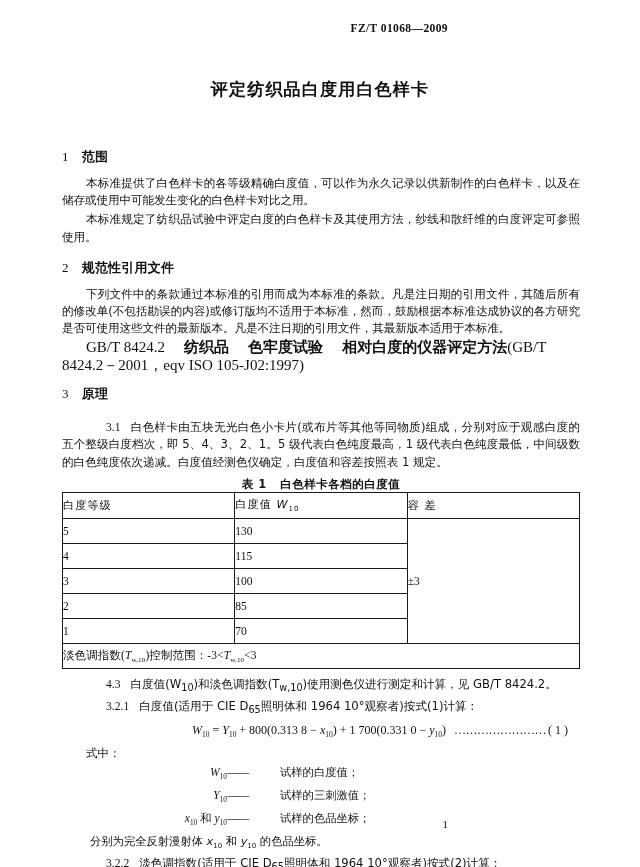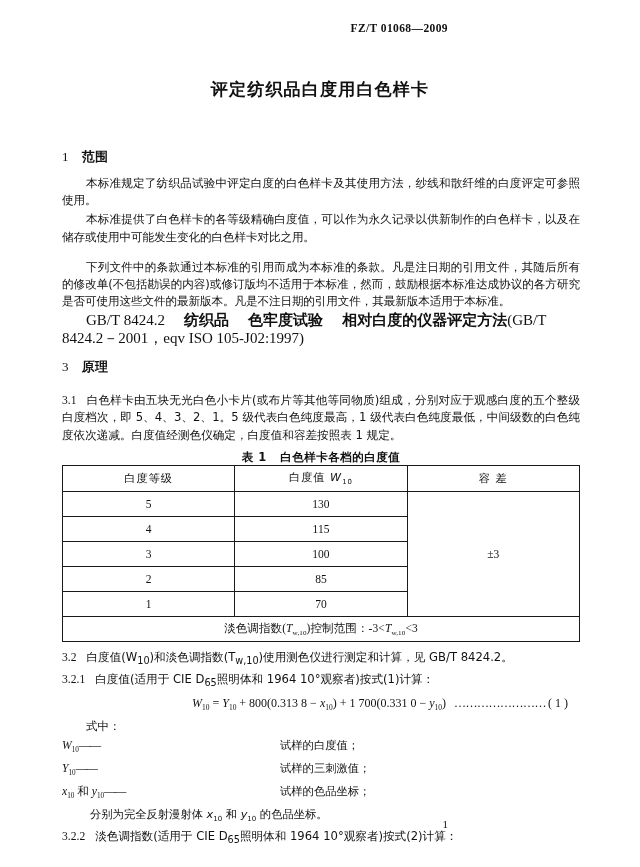--- a/index.html
+++ b/index.html
@@ -93,40 +93,41 @@
   .clause {
     margin: 0 0 1px 0;
     font-size: 11.6px;
     line-height: 17.4px;
     text-align: justify;
     font-family: "DejaVu Sans", sans-serif;
   }
   .clause .cnum {
     font-family: "Liberation Serif", serif;
     margin-right: 10px;
+    margin-left: 44px;
   }
 
   
   .tbl-cap {
     text-align: center;
     font-size: 11.5px;
     font-weight: bold;
     font-family: "DejaVu Sans", sans-serif;
     margin: 6px 0 0 0;
     letter-spacing: 0.5px;
   }
   table.t1 {
     border-collapse: collapse;
     width: 518px;
     table-layout: fixed;
     font-family: "DejaVu Sans", sans-serif;
   }
   table.t1 th, table.t1 td {
     border: 0.8px solid #1a1a1a;
-    text-align: center;
+    text-align: left;
     font-weight: normal;
     font-size: 11px;
     padding: 0;
   }
   table.t1 th {
     height: 25px;
     font-size: 11.2px;
     letter-spacing: 1px;
   }
   table.t1 td {
@@ -176,21 +177,21 @@
   }
   .deflist {
     margin: 0;
     font-family: "Liberation Serif", serif;
     font-size: 11.6px;
     line-height: 18.4px;
   }
   .defrow { display: flex; }
   .defsym {
     width: 186px;
-    text-align: left;
+    text-align: right;
     padding-right: 4px;
     white-space: nowrap;
   }
   .defsym sub { font-size: 0.62em; }
   .deftxt {
     font-family: "DejaVu Sans", sans-serif;
     font-size: 11.3px;
     white-space: nowrap;
     margin-left: 28px;
   }
@@ -213,25 +214,28 @@
 
   <div class="hdr">FZ/T 01068—2009</div>
 
   <div class="doc-title">评定纺织品白度用白色样卡</div>
 
   <div class="body">
 
     <div class="sec-head">
       <span class="num">1</span><span>范围</span>
     </div>
+    <p class="para indent">本标准提供了白色样卡的各等级精确白度值，可以作为永久记录以供新制作的白色样卡，以及在储存或使用中可能发生变化的白色样卡对比之用。</p>
     <p class="para indent">本标准规定了纺织品试验中评定白度的白色样卡及其使用方法，纱线和散纤维的白度评定可参照使用。</p>
-    <p class="para indent">本标准提供了白色样卡的各等级精确白度值，可以作为永久记录以供新制作的白色样卡，以及在储存或使用中可能发生变化的白色样卡对比之用。</p>
 
     <div class="gap"></div>
 
+    <div class="sec-head">
+      <span class="num">2</span><span>规范性引用文件</span>
+    </div>
     <p class="para indent">下列文件中的条款通过本标准的引用而成为本标准的条款。凡是注日期的引用文件，其随后所有的修改单(不包括勘误的内容)或修订版均不适用于本标准，然而，鼓励根据本标准达成协议的各方研究是否可使用这些文件的最新版本。凡是不注日期的引用文件，其最新版本适用于本标准。</p>
     <p class="ref-line">
       <span class="serif">GB/T 8424.2</span>&nbsp;&nbsp;&nbsp;
       <span class="b">纺织品</span>&nbsp;&nbsp;&nbsp;
       <span class="b">色牢度试验</span>&nbsp;&nbsp;&nbsp;
       <span class="b">相对白度的仪器评定方法</span><span class="serif">(GB/T 8424.2－2001，eqv ISO 105-J02:1997)</span>
     </p>
 
     <div class="gap"></div>
 
@@ -281,21 +285,21 @@
         </tr>
         <tr>
           <td class="note" colspan="3"><span>淡色调指数(</span><i>T</i><sub>w,10</sub><span>)控制范围：-3&lt;</span><i>T</i><sub>w,10</sub><span>&lt;3</span></td>
         </tr>
       </tbody>
     </table>
 
     <div class="gap-s"></div>
 
     <p class="clause">
-      <span class="cnum">3.2</span><span>白度值(W</span><sub>10</sub><span>)和淡色调指数(T</span><sub>w,10</sub><span>)使用测色仪进行测定和计算，见 GB/T 8424.2。</span>
+      <span class="cnum">4.3</span><span>白度值(W</span><sub>10</sub><span>)和淡色调指数(T</span><sub>w,10</sub><span>)使用测色仪进行测定和计算，见 GB/T 8424.2。</span>
     </p>
 
     <p class="clause">
       <span class="cnum">3.2.1</span><span>白度值(适用于 CIE D</span><sub>65</sub><span>照明体和 1964 10°观察者)按式(1)计算：</span>
     </p>
 
     <div class="formula-row">
       <span class="formula"><i>W</i><sub>10</sub>
         <span>=&nbsp;<i>Y</i><sub>10</sub> + 800(0.313 8 − <i>x</i><sub>10</sub>) + 1 700(0.331 0 − <i>y</i><sub>10</sub>)</span><span class="dots">……………………</span><span class="eqno">( 1 )</span></span>
     </div>

